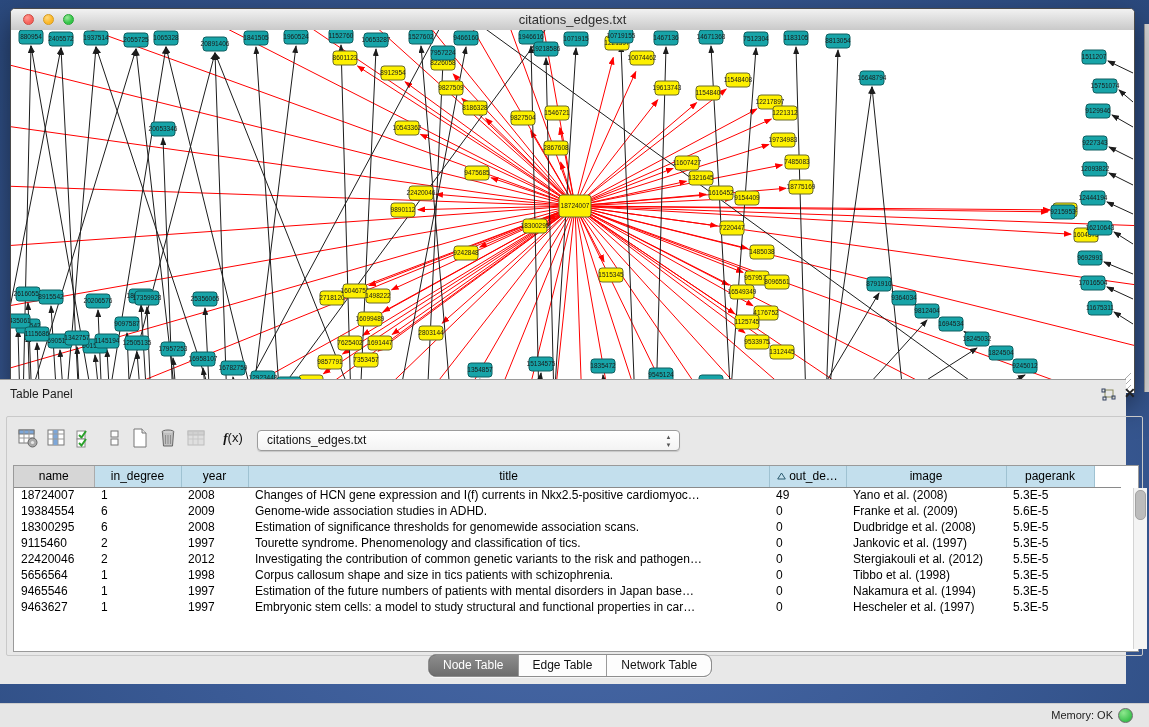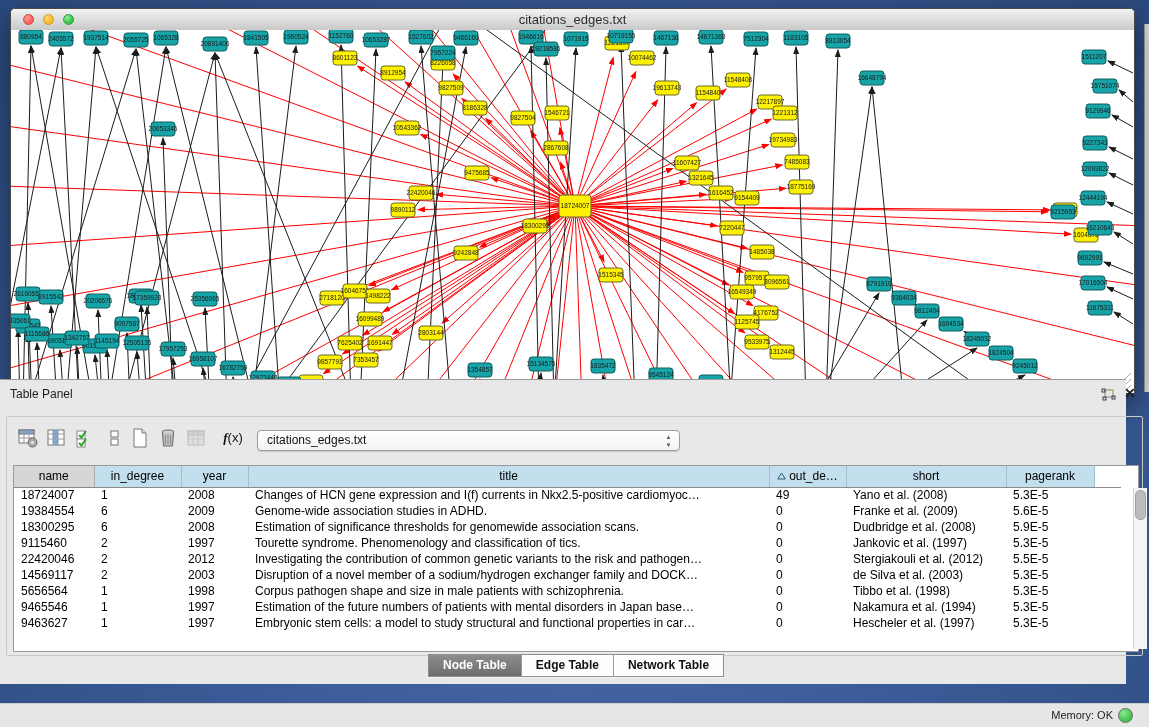--- a/index.html
+++ b/index.html
@@ -44,21 +44,21 @@
   th.key{background:#d6d6d6;border-right:1px solid #ababab;}
   th.filler{background:#ffffff;border-right:none;}
   th .sort-tri{display:inline-block;margin-right:3px;vertical-align:0px;}
   th.sorted{text-align:center;padding-left:6px;}
   td{height:16px;padding:0 0 0 7px;overflow:hidden;white-space:nowrap;box-sizing:border-box;}
   
   #vscroll{position:absolute;right:-9px;top:22px;width:13px;height:161px;background:#f4f4f4;border-left:1px solid #d4d4d4;}
   #vscroll .thumb{position:absolute;left:1px;top:2px;width:9px;height:28px;border-radius:5px;background:#bcbcbc;border:1px solid #a3a3a3;}
   
   #tabbar{position:absolute;left:428px;top:274px;height:21px;display:flex;
-    border:1px solid #8e8e8e;border-radius:0;overflow:hidden;background:#404040;box-shadow:0 1px 0 rgba(255,255,255,.6);font-weight:bold;}
+    border:1px solid #8e8e8e;border-radius:8px;overflow:hidden;background:#404040;box-shadow:0 1px 0 rgba(255,255,255,.6);}
   .tab{font-size:12px;line-height:21px;padding:0 14px;color:#111;border-right:1px solid #9a9a9a;background:#fdfdfd;}
   .tab:last-child{border-right:none;}
   .tab.active{background:linear-gradient(#8d8d8d,#6d6d6d);color:#fff;}
   
   #status-bar{position:absolute;left:0;top:703px;width:1149px;height:24px;background:#e6e6e6;border-top:1px solid #cdcdcd;}
   #memory-label{position:absolute;right:36px;top:5px;font-size:11px;color:#222;}
   #memory-dot{position:absolute;right:16px;top:4px;width:13px;height:13px;border-radius:50%;
     background:radial-gradient(circle at 35% 30%,#8ee88e,#3cc14e 70%);border:1px solid #6b6b6b;}
 </style>
 </head>
@@ -818,21 +818,21 @@
         </colgroup>
         <thead>
             <tr id="thead-row">
               <th class="key">name</th>
               <th>in_degree</th>
               <th>year</th>
               <th>title</th>
               <th class="sorted"><svg class="sort-tri" width="9" height="8" viewBox="0 0 9 8">
                   <polygon points="4.5,1 8.3,7 0.7,7" fill="none" stroke="#2a5a6e"></polygon>
                 </svg>out_de…</th>
-              <th>short</th>
+              <th>image</th>
               <th>pagerank</th>
               <th class="filler"></th>
             </tr>
           </thead>
         <tbody id="tbody">
             <tr>
               <td>18724007</td>
               <td>1</td>
               <td>2008</td>
               <td>Changes of HCN gene expression and I(f) currents in Nkx2.5-positive cardiomyoc…</td>
@@ -875,34 +875,24 @@
               <td>22420046</td>
               <td>2</td>
               <td>2012</td>
               <td>Investigating the contribution of common genetic variants to the risk and pathogen…</td>
               <td>0</td>
               <td>Stergiakouli et al. (2012)</td>
               <td>5.5E-5</td>
               <td></td>
             </tr>
             <tr>
-              <td>14569117</td>
-              <td>2</td>
-              <td>2003</td>
-              <td>Disruption of a novel member of a sodium/hydrogen exchanger family and DOCK…</td>
-              <td>0</td>
-              <td>de Silva et al. (2003)</td>
-              <td>5.3E-5</td>
-              <td></td>
-            </tr>
-            <tr>
               <td>5656564</td>
               <td>1</td>
               <td>1998</td>
-              <td>Corpus pathogen shape and size in male patients with schizophrenia.</td>
+              <td>Corpus callosum shape and size in tics patients with schizophrenia.</td>
               <td>0</td>
               <td>Tibbo et al. (1998)</td>
               <td>5.3E-5</td>
               <td></td>
             </tr>
             <tr>
               <td>9465546</td>
               <td>1</td>
               <td>1997</td>
               <td>Estimation of the future numbers of patients with mental disorders in Japan base…</td>

